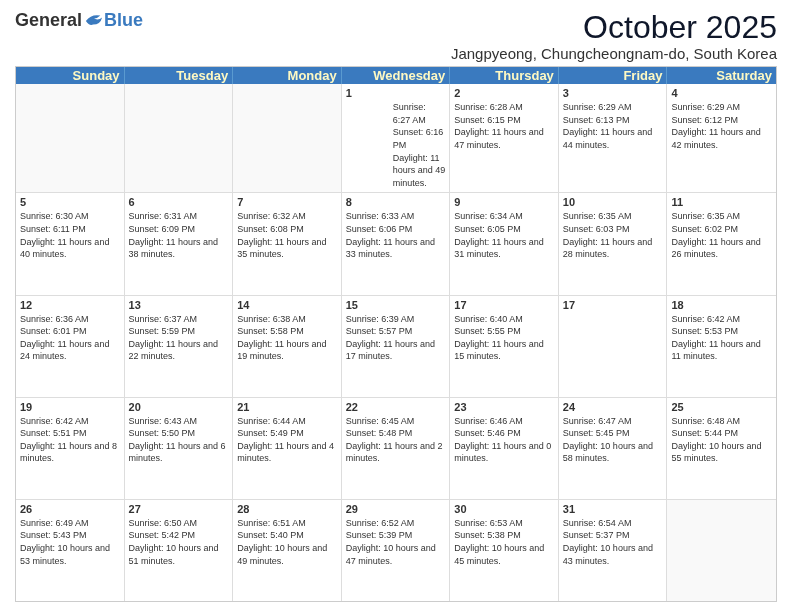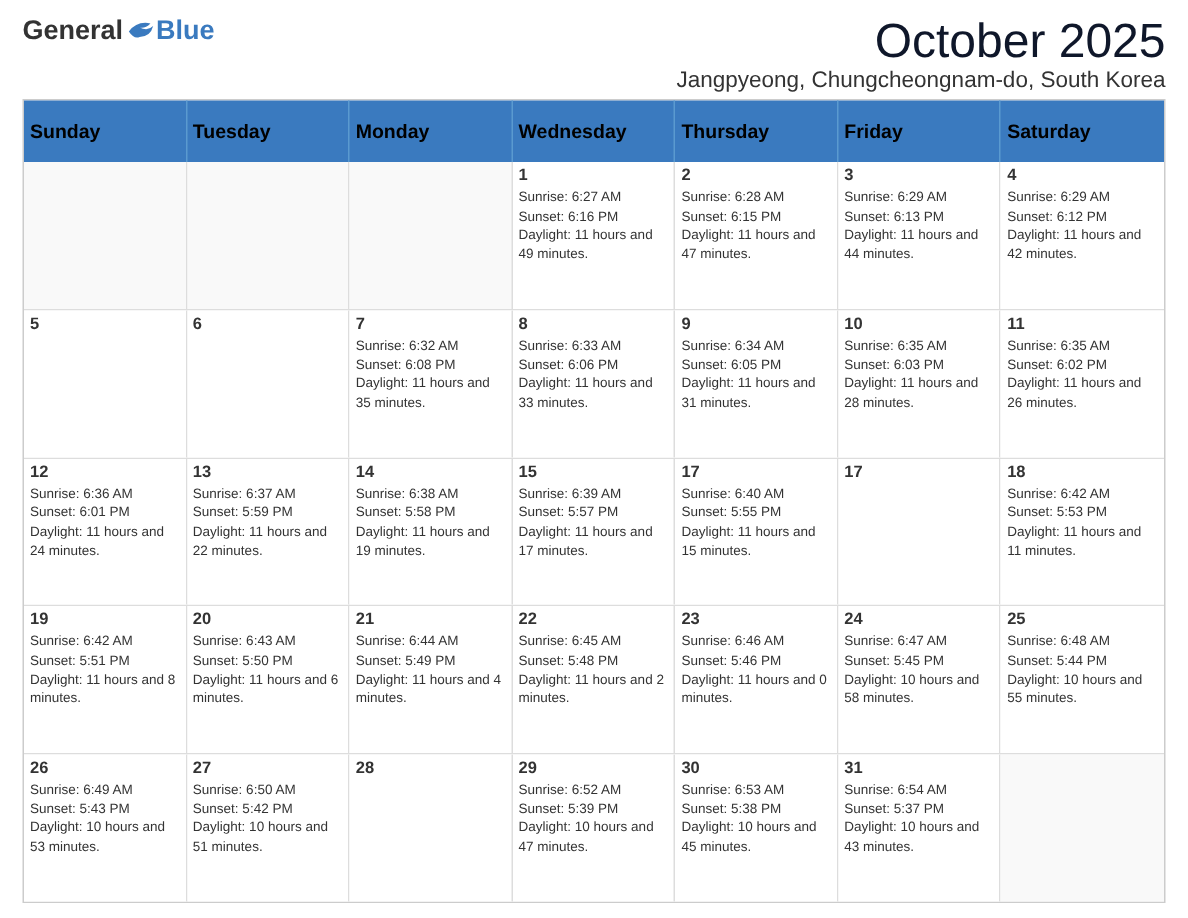--- a/index.html
+++ b/index.html
@@ -66,25 +66,25 @@
       display: flex;
       flex-direction: column;
       border: 1px solid #ccc;
     }
     .cal-header {
       display: grid;
       grid-template-columns: repeat(7, 1fr);
       background-color: #3a7abf;
     }
     .cal-header-cell {
-      color: #000000;
+      color: #fef9c3;
       font-size: 13px;
       font-weight: bold;
-      padding: 13px 4px;
-      text-align: left;
+      padding: 1px 4px;
+      text-align: right;
       border-right: 1px solid #5a9ad0;
     }
     .cal-header-cell:last-child {
       border-right: none;
     }
     .cal-body {
       flex: 1;
       display: flex;
       flex-direction: column;
     }
@@ -155,21 +155,21 @@
       <div class="cal-header-cell">Friday</div>
       <div class="cal-header-cell">Saturday</div>
     </div>
     <div class="cal-body" id="cal-body">
     <div class="cal-row">
           <div class="cal-cell empty"></div>
           <div class="cal-cell empty"></div>
           <div class="cal-cell empty"></div>
           <div class="cal-cell">
             <div class="day-num">1</div>
-            <div class="day-info" style="white-space: pre-line;">Sunrise: 6:27 AM
+            <div class="day-info" style="white-space: pre-line; margin-left: 47px;">Sunrise: 6:27 AM
 Sunset: 6:16 PM
 Daylight: 11 hours and 49 minutes.</div>
           </div>
           <div class="cal-cell">
             <div class="day-num">2</div>
             <div class="day-info" style="white-space: pre-line;">Sunrise: 6:28 AM
 Sunset: 6:15 PM
 Daylight: 11 hours and 47 minutes.</div>
           </div>
           <div class="cal-cell">
@@ -181,23 +181,29 @@
           <div class="cal-cell">
             <div class="day-num">4</div>
             <div class="day-info" style="white-space: pre-line;">Sunrise: 6:29 AM
 Sunset: 6:12 PM
 Daylight: 11 hours and 42 minutes.</div>
           </div>
         </div>
         <div class="cal-row">
           <div class="cal-cell">
             <div class="day-num">5</div>
+            <div class="day-info" style="white-space: pre-line;">Sunrise: 6:30 AM
+Sunset: 6:11 PM
+Daylight: 11 hours and 40 minutes.</div>
           </div>
           <div class="cal-cell">
             <div class="day-num">6</div>
+            <div class="day-info" style="white-space: pre-line;">Sunrise: 6:31 AM
+Sunset: 6:09 PM
+Daylight: 11 hours and 38 minutes.</div>
           </div>
           <div class="cal-cell">
             <div class="day-num">7</div>
             <div class="day-info" style="white-space: pre-line;">Sunrise: 6:32 AM
 Sunset: 6:08 PM
 Daylight: 11 hours and 35 minutes.</div>
           </div>
           <div class="cal-cell">
             <div class="day-num">8</div>
             <div class="day-info" style="white-space: pre-line;">Sunrise: 6:33 AM
@@ -316,20 +322,23 @@
 Daylight: 10 hours and 53 minutes.</div>
           </div>
           <div class="cal-cell">
             <div class="day-num">27</div>
             <div class="day-info" style="white-space: pre-line;">Sunrise: 6:50 AM
 Sunset: 5:42 PM
 Daylight: 10 hours and 51 minutes.</div>
           </div>
           <div class="cal-cell">
             <div class="day-num">28</div>
+            <div class="day-info" style="white-space: pre-line;">Sunrise: 6:51 AM
+Sunset: 5:40 PM
+Daylight: 10 hours and 49 minutes.</div>
           </div>
           <div class="cal-cell">
             <div class="day-num">29</div>
             <div class="day-info" style="white-space: pre-line;">Sunrise: 6:52 AM
 Sunset: 5:39 PM
 Daylight: 10 hours and 47 minutes.</div>
           </div>
           <div class="cal-cell">
             <div class="day-num">30</div>
             <div class="day-info" style="white-space: pre-line;">Sunrise: 6:53 AM

